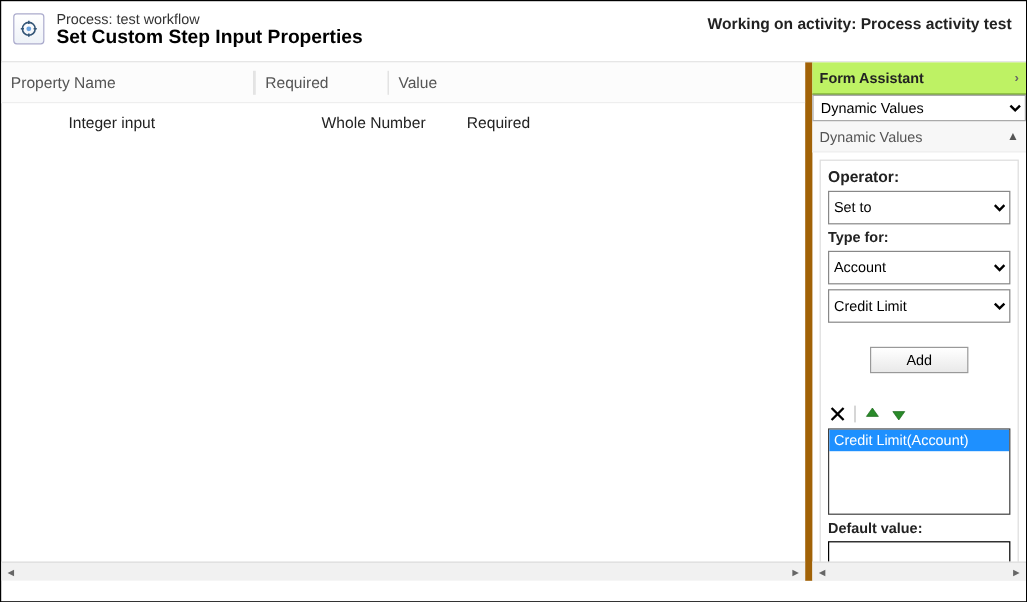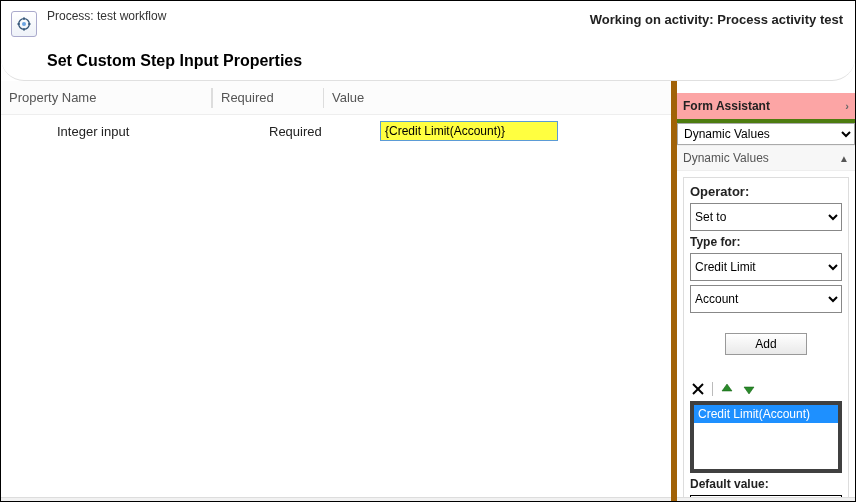--- a/index.html
+++ b/index.html
@@ -13,34 +13,33 @@
     width: 856px;
     height: 502px;
     overflow: hidden;
     border: 1px solid #000;
   }
   .header {
     display: flex;
     justify-content: space-between;
     padding: 8px 12px 10px 10px;
     border-bottom: 1px solid #e0e0e0;
-    border-radius: 23px;
   }
   .header-left { display: flex; gap: 10px; align-items:flex-start;}
   .process-icon {
     width: 26px; height: 26px;
     border: 1px solid #aac;
     border-radius: 3px;
     display: flex; align-items:center; justify-content:center;
     margin-top:2px;
     background: linear-gradient(#fff,#eef2f8);
   }
   .process-icon svg { width:16px; height:16px; }
   .proc-line1 { font-size: 12px; color:#333; }
-  .proc-line2 { font-size: 16px; font-weight: bold; color:#000;margin-top:29px; }
+  .proc-line2 { font-size: 16px; font-weight: bold; color:#000; }
   .header-right { font-size: 13px; font-weight:bold; padding-top:3px;}
   .content { display: flex; height: 432px; }
   .main-pane {
     flex: 1;
     border-right: 6px solid #a16207;
     position:relative;
     overflow: hidden;
   }
   .grid-header {
     display: flex;
@@ -77,23 +76,22 @@
     width: 178px;
     display:flex;
     flex-direction:column;
     font-size:12px;
     position:relative;
   }
   .fa-header {
     display:flex; justify-content:space-between; align-items:center;
     font-weight:bold;
     padding: 6px 6px;
-    background:#fca5a5;
-    border-bottom:4px solid #4d7c0f;
-    margin-top:12px;
+    background:#bef264;
+    border-bottom:1px solid #4d7c0f;
   }
   .fa-select-row { padding:0; border-bottom:1px solid #eee; }
   .fa-select {
     width:100%;
     height:22px;
     border:1px solid #aaa;
     font-size:12px;
     background:#fff;
     padding:0 2px;
   }
@@ -119,21 +117,21 @@
   }
   .btn {
     width:82px; height:22px; border:1px solid #999; background:linear-gradient(#fff,#e9e9e9);
     font-size:12px; cursor:pointer;
     margin:16px auto;
   }
   .icon-row { display:flex; align-items:center; gap:6px; margin-top:6px;}
   .icon-btn { width:16px; height:16px; display:flex; align-items:center; justify-content:center; cursor:pointer;}
   .vline { width:1px; height:14px; background:#bbb; }
   .listbox {
-    border:4px solid #404040;
+    border:1px solid #404040;
     height:72px;
     overflow:auto;
     font-size:12px;
     padding:0;
     background:#fff;
   }
   .list-item {
     background:#1e90ff; color:#fff; padding:2px 4px;
   }
   .def-input { width:100%; height:20px; border:1px solid #000; background:#fff; padding:0 3px;}
@@ -184,26 +182,24 @@
       <div class="col pn">Property Name</div>
       <div class="col-sep"></div>
       <div class="col-sep"></div>
       <div class="col rq">Required</div>
       <div class="col-sep"></div>
       <div class="col val">Value</div>
     </div>
     <div class="grid-row">
       <div class="col pn">Integer input</div>
       <div style="width:1px;"></div>
+      <div class="col dt">Whole Number</div>
       <div style="width:1px;"></div>
       <div class="col rq">Required</div>
       <div style="width:1px;"></div>
-      <div class="col val">
-        <input class="value-input" value="{Credit Limit(Account)}" style="">
-      </div>
     </div>
     <div class="bottom-scroll">
       <div class="scroll-arrow">◄</div>
       <div class="scroll-arrow">►</div>
     </div>
   </div>
 
   <div class="side-pane">
     <div class="fa-header">
       <span>Form Assistant</span>
@@ -220,24 +216,24 @@
     </div>
 
     <div class="panel-body">
       <div class="lbl-bold">Operator:</div>
       <select class="sel">
         <option>Set to</option>
       </select>
 
       <div class="lbl">Type for:</div>
       <select class="sel">
+        <option>Account</option>
+      </select>
+      <select class="sel">
         <option>Credit Limit</option>
-      </select>
-      <select class="sel">
-        <option>Account</option>
       </select>
 
       <button class="btn">Add</button>
 
       <div class="icon-row">
         <div class="icon-btn">
           <svg width="12" height="12" viewBox="0 0 12 12">
               <line x1="1" y1="1" x2="11" y2="11" stroke="#000" stroke-width="2"></line>
               <line x1="11" y1="1" x2="1" y2="11" stroke="#000" stroke-width="2"></line>
             </svg>

